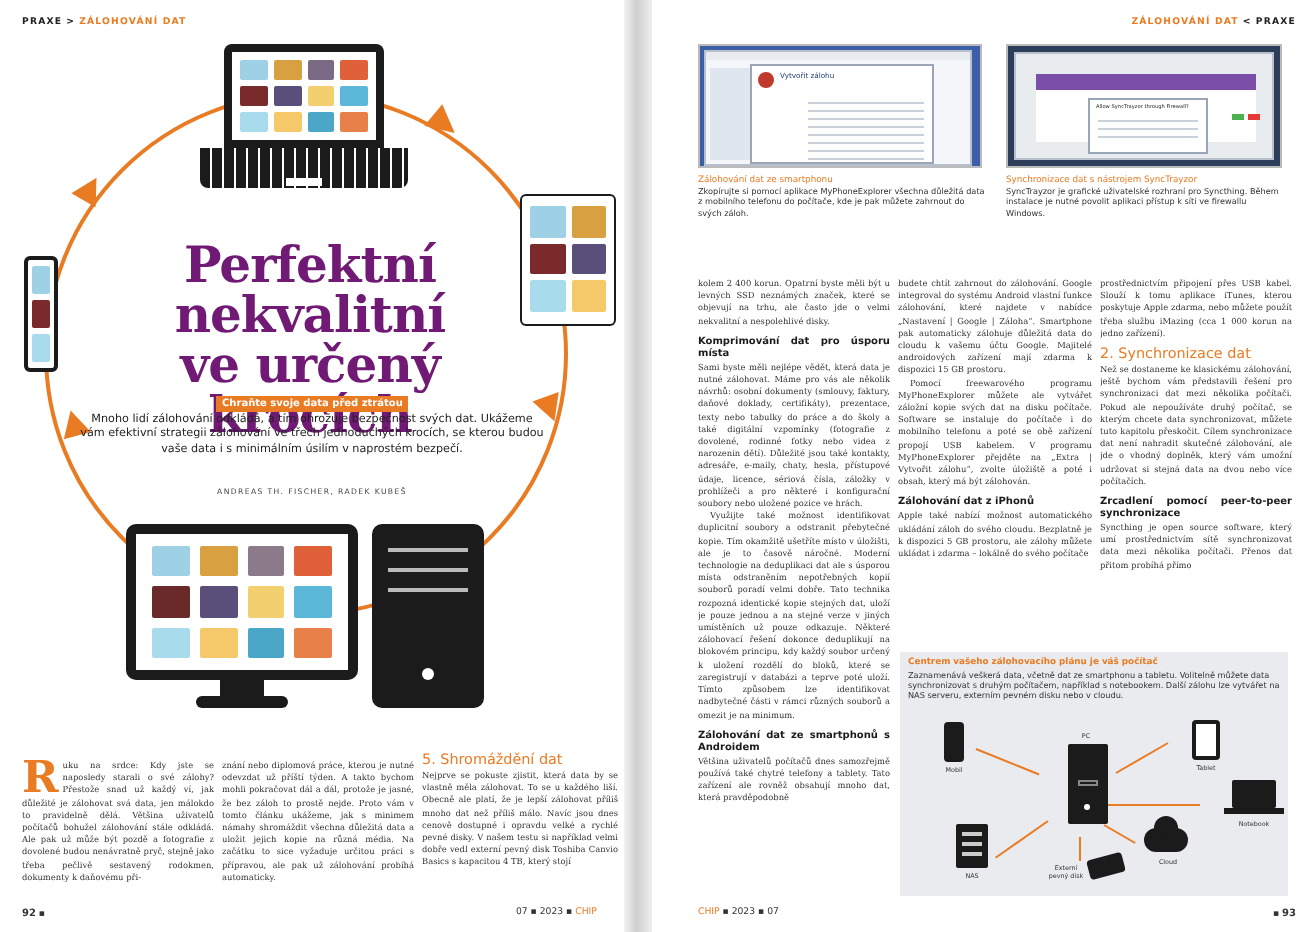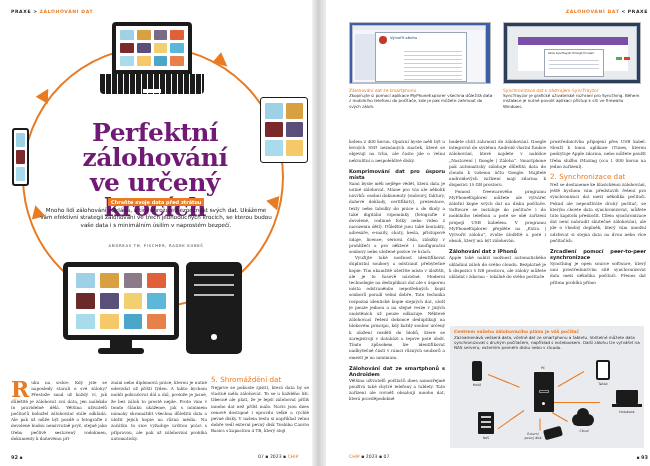--- a/index.html
+++ b/index.html
@@ -113,21 +113,21 @@
   <div style="position:absolute; left:12px; top:128px; width:17px; height:58px; background:#fff; border:2.5px solid #1b1b1b; border-radius:3px;">
     <div style="position:absolute; left:2px; top:3px; right:2px; bottom:3px; display:grid; grid-template-rows:repeat(3,1fr); gap:3px;">
       <div class="tile" style="background:#9fd1e6"></div>
         <div class="tile" style="background:#7a2a2a"></div>
         <div class="tile" style="background:#a8dcec"></div>
     </div>
   </div>
 
   <div class="title">
     <div>Perfektní</div>
-    <div>zálohování</div>
+    <div>nekvalitní</div>
     <div>ve určený krocích</div>
   </div>
 
   <div class="kicker">Chraňte svoje data před ztrátou</div>
   <div class="lead">Mnoho lidí zálohování odkládá, a tím ohrožuje bezpečnost svých dat. Ukážeme vám efektivní strategii zálohování ve třech jednoduchých krocích, se kterou budou vaše data i s minimálním úsilím v naprostém bezpečí.</div>
   <div class="byline">ANDREAS TH. FISCHER, RADEK KUBEŠ</div>
 
   <div class="device" style="left:63px; top:262px; width:116px; height:78px; border-radius:5px;">
     <div class="screen" style="left:5px; top:5px; width:106px; height:68px; grid-template-columns:repeat(4,1fr); grid-template-rows:repeat(3,1fr); gap:5px; padding:6px 8px;">
       <div class="tile" style="background:#9fd1e6"></div>

